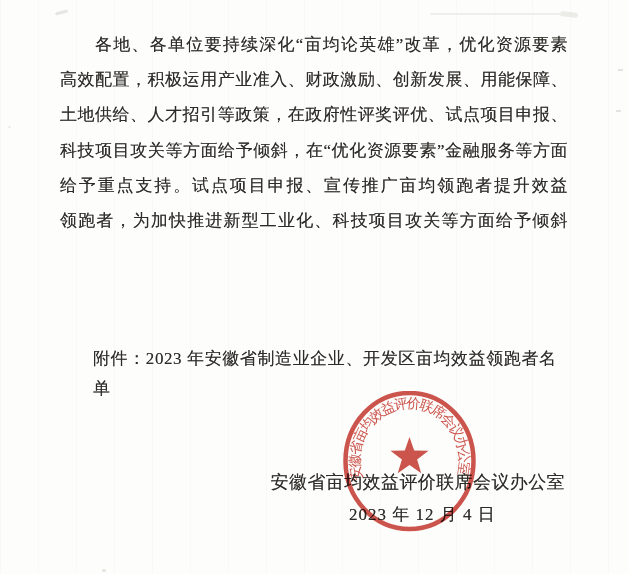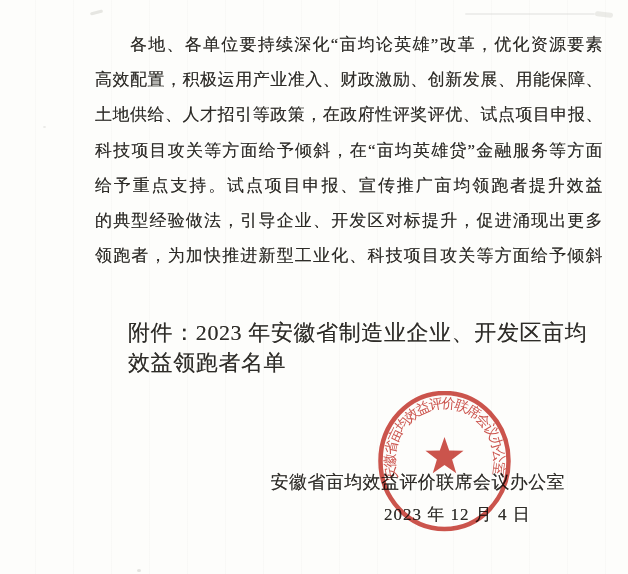--- a/index.html
+++ b/index.html
@@ -5,34 +5,33 @@
   html,body{margin:0;padding:0;}
   body{
     width:628px;height:574px;overflow:hidden;position:relative;
     background:#fdfdfb;
     font-family:"Liberation Serif","DejaVu Serif",serif;
   }
   .page{
     position:absolute;inset:0;
     background:
       repeating-linear-gradient(90deg, rgba(235,235,232,.25) 0 1px, rgba(255,255,255,0) 1px 38px);
-    margin-left: 35px;
   }
   .body-text{
     position:absolute;left:60px;top:27px;width:508px;
     font-size:17px;line-height:35.2px;color:#2e2c28;
     letter-spacing:.5px;
     text-shadow:0 0 .5px rgba(46,44,40,.55);
   }
   .line{text-align:justify;text-align-last:justify;}
   .line.indent{padding-left:35px;}
   .line.last{text-align:left;text-align-last:left;}
   .attachment{
-    position:absolute;left:93px;top:318px;width:480px;
-    font-size:22px;line-height:30px;color:#2e2c28;
+    position:absolute;left:93px;top:344px;width:480px;
+    font-size:17px;line-height:30px;color:#2e2c28;
     letter-spacing:.6px;
     text-shadow:0 0 .5px rgba(46,44,40,.55);
   }
   .signature{
     position:absolute;right:63px;top:470px;
     font-size:18px;color:#2e2c28;letter-spacing:.4px;
     text-shadow:0 0 .5px rgba(46,44,40,.55);
     z-index:1;
   }
   .doc-date{
@@ -57,23 +56,22 @@
 </style>
 </head>
 <body>
 
 <div class="page">
 
   <div class="body-text">
     <div class="line indent">各地、各单位要持续深化“亩均论英雄”改革，优化资源要素</div>
     <div class="line">高效配置，积极运用产业准入、财政激励、创新发展、用能保障、</div>
     <div class="line">土地供给、人才招引等政策，在政府性评奖评优、试点项目申报、</div>
-    <div class="line">科技项目攻关等方面给予倾斜，在“亩均英雄贷”金融服务等方面</div>
+    <div class="line">科技项目攻关等方面给予倾斜，在“优化资源要素”金融服务等方面</div>
     <div class="line">给予重点支持。试点项目申报、宣传推广亩均领跑者提升效益</div>
-    <div class="line">的典型经验做法，引导企业、开发区对标提升，促进涌现出更多</div>
     <div class="line">领跑者，为加快推进新型工业化、科技项目攻关等方面给予倾斜</div>
   </div>
 
   <div class="attachment">附件：2023 年安徽省制造业企业、开发区亩均效益领跑者名单</div>
 
   <div class="signature">安徽省亩均效益评价联席会议办公室</div>
 
   <div class="doc-date">2023 年 12 月 4 日</div>
 
   <svg class="seal" viewBox="0 0 137 142" aria-hidden="true">

